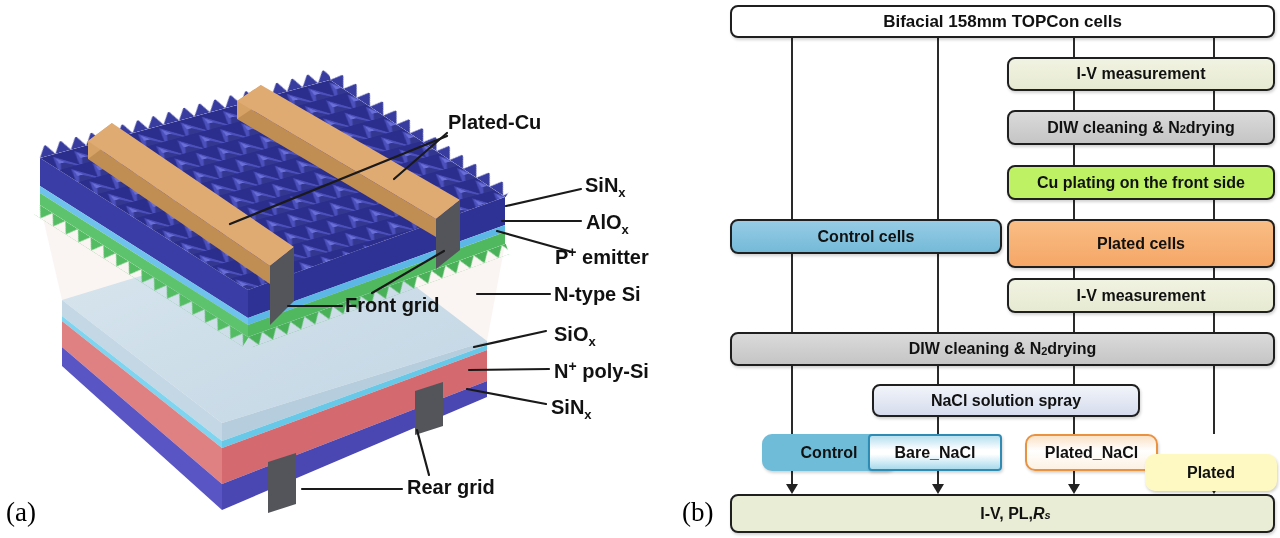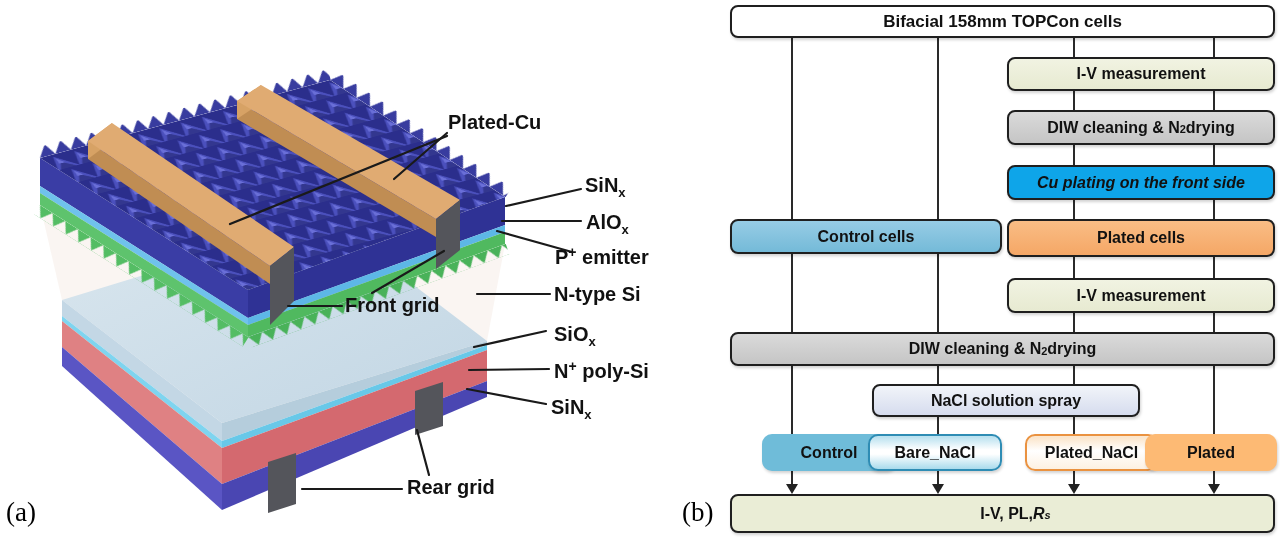--- a/index.html
+++ b/index.html
@@ -14,29 +14,29 @@
   
   .fbox{position:absolute;box-sizing:border-box;border:2px solid #1f1f1f;border-radius:8px;
         display:flex;align-items:center;justify-content:center;
         font-weight:bold;font-size:16px;color:#111;text-align:center;
         box-shadow:1px 2px 3px rgba(0,0,0,0.18);line-height:1;}
   .fbox sub{font-size:11px;font-weight:bold;transform:translateY(2px);}
   .fbox .rs{font-style:italic;}
   .bx-white{background:#ffffff;font-size:17px;}
   .bx-olive{background:linear-gradient(180deg,#f1f3e2,#e7ead1);}
   .bx-gray{background:linear-gradient(180deg,#dadada,#c5c5c5);}
-  .bx-peach{background:#0ea5e9;font-style:italic;}
+  .bx-peach{background:#bef264;}
   .bx-blue{background:linear-gradient(180deg,#97cce5,#74bad8);}
   .bx-orange{background:linear-gradient(180deg,#f9bd85,#f5a766);}
   .bx-lav{background:linear-gradient(180deg,#f1f4f9,#d6dcee);}
   .bx-bottom{background:#eaedd6;border-radius:8px;}
   .bx-solidblue{background:#6fbcd9;border:none;}
-  .bx-solidorange{background:#fdba74;border:none;}
+  .bx-solidorange{background:#fef9c3;border:none;margin-top:20px;}
   .bx-barenacl{background:linear-gradient(180deg,#bce2f0 4%,#ffffff 42%,#ffffff 55%,#a9daec);
-               border:2.5px solid #2e8cb4;border-radius:10px;}
+               border:2.5px solid #2e8cb4;border-radius:4px;}
   .bx-platednacl{background:linear-gradient(180deg,#fbe6cd 6%,#ffffff 45%,#fdf1e2);
                border:2.5px solid #ea9240;border-radius:10px;}
   .vline{position:absolute;width:2.2px;background:#2a2a2a;}
   .arrow{position:absolute;width:0;height:0;border-left:6px solid transparent;
          border-right:6px solid transparent;border-top:10px solid #222;}
   .panel-tag{position:absolute;font-family:"Liberation Serif",serif;font-size:27px;color:#000;}
 </style>
 </head>
 <body>
 
@@ -191,21 +191,21 @@
     <div class="fbox bx-gray" style="left:1007px;top:110px;width:268px;height:35px;">
       <span>DIW cleaning &amp; N</span>
         <sub>2</sub>
         <span> drying</span>
     </div>
 
     <div class="fbox bx-peach" style="left:1007px;top:165px;width:268px;height:35px;">Cu plating on the front side</div>
 
     <div class="fbox bx-blue" style="left:730px;top:219px;width:272px;height:35px;">Control cells</div>
 
-    <div class="fbox bx-orange" style="left:1007px;top:219px;width:268px;height:38px;">Plated cells</div>
+    <div class="fbox bx-orange" style="left:1007px;top:219px;width:268px;height:49px;">Plated cells</div>
 
     <div class="fbox bx-olive" style="left:1007px;top:278px;width:268px;height:35px;">I-V measurement</div>
 
     <div class="fbox bx-gray" style="left:730px;top:332px;width:545px;height:34px;">
       <span>DIW cleaning &amp; N</span>
         <sub>2</sub>
         <span> drying</span>
     </div>
 
     <div class="fbox bx-lav" style="left:872px;top:384px;width:268px;height:33px;">NaCl solution spray</div>

